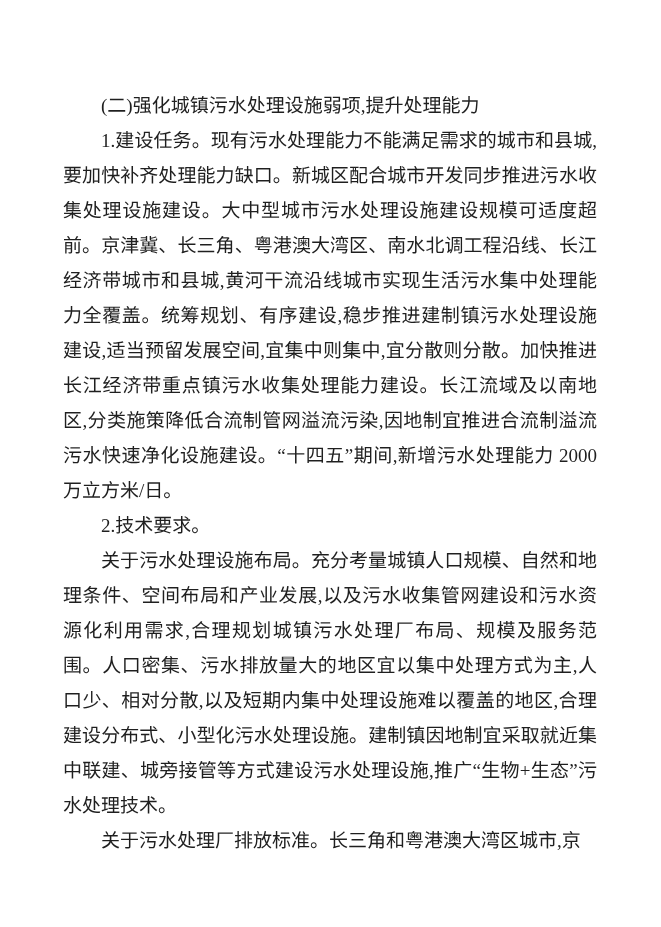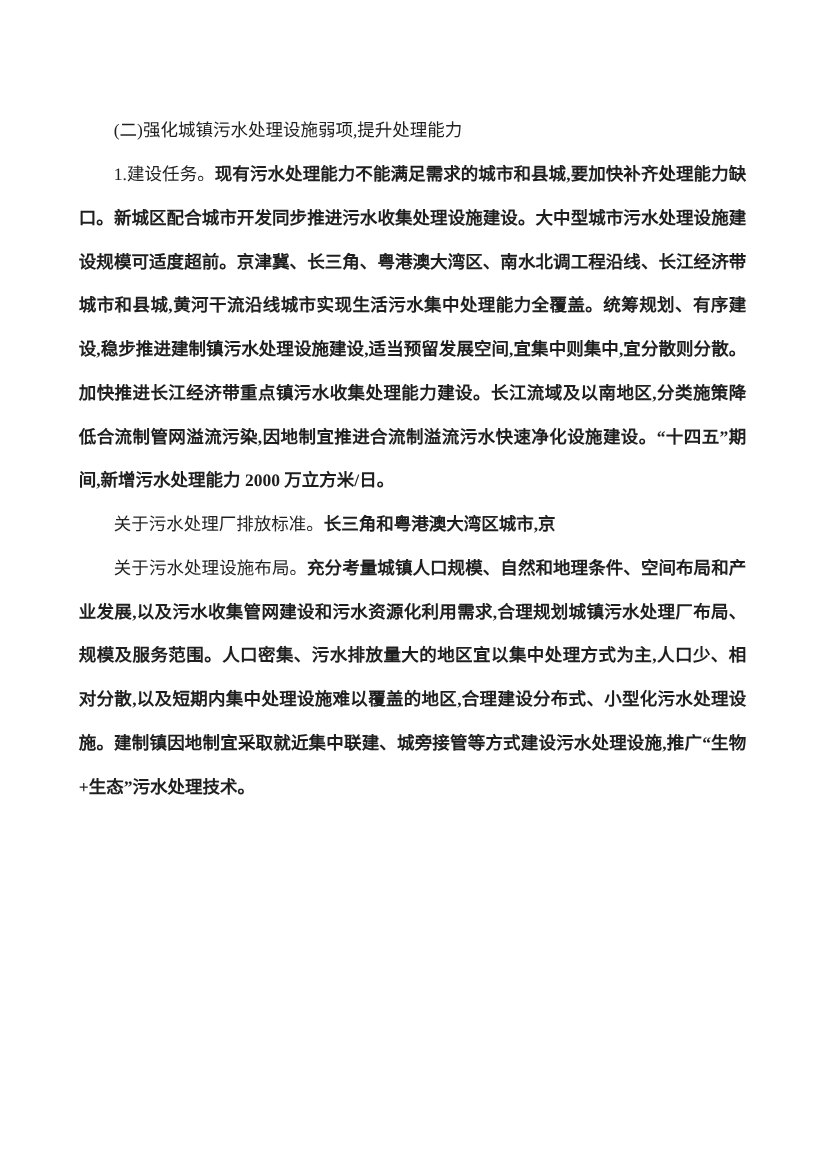--- a/index.html
+++ b/index.html
@@ -18,50 +18,51 @@
     height: 927px;
     background: #ffffff;
   }
   .text-block {
     position: absolute;
     left: 63px;
     top: 88px;
     width: 534px;
     color: #1f1f1f;
     font-family: "Liberation Serif", "DejaVu Serif", serif;
-    font-size: 14px;
+    font-size: 19px;
     line-height: 35px;
     text-align: justify;
     text-justify: inter-character;
     word-break: break-all;
   }
   .para {
     margin: 0;
     padding: 0;
     text-indent: 2em;
   }
   .heading {
     font-weight: normal;
   }
   .lead {
     font-weight: normal;
   }
   .body-run {
-    font-weight: bold;
+    font-weight: normal;
   }
 </style>
 </head>
 <body>
 
 <div class="page">
   <div class="text-block">
 
     <p class="para heading">(二)强化城镇污水处理设施弱项,提升处理能力</p>
 
     <p class="para"><span class="lead">1.建设任务。</span><span class="body-run">现有污水处理能力不能满足需求的城市和县城,要加快补齐处理能力缺口。新城区配合城市开发同步推进污水收集处理设施建设。大中型城市污水处理设施建设规模可适度超前。京津冀、长三角、粤港澳大湾区、南水北调工程沿线、长江经济带城市和县城,黄河干流沿线城市实现生活污水集中处理能力全覆盖。统筹规划、有序建设,稳步推进建制镇污水处理设施建设,适当预留发展空间,宜集中则集中,宜分散则分散。加快推进长江经济带重点镇污水收集处理能力建设。长江流域及以南地区,分类施策降低合流制管网溢流污染,因地制宜推进合流制溢流污水快速净化设施建设。“十四五”期间,新增污水处理能力 2000 万立方米/日。</span></p>
 
+    <p class="para"><span class="lead">2.技术要求。</span><span class="body-run"></span></p>
+
+    <p class="para"><span class="lead">关于污水处理设施布局。</span><span class="body-run">充分考量城镇人口规模、自然和地理条件、空间布局和产业发展,以及污水收集管网建设和污水资源化利用需求,合理规划城镇污水处理厂布局、规模及服务范围。人口密集、污水排放量大的地区宜以集中处理方式为主,人口少、相对分散,以及短期内集中处理设施难以覆盖的地区,合理建设分布式、小型化污水处理设施。建制镇因地制宜采取就近集中联建、城旁接管等方式建设污水处理设施,推广“生物+生态”污水处理技术。</span></p>
 
     <p class="para"><span class="lead">关于污水处理厂排放标准。</span><span class="body-run">长三角和粤港澳大湾区城市,京</span></p>
-
-    <p class="para"><span class="lead">关于污水处理设施布局。</span><span class="body-run">充分考量城镇人口规模、自然和地理条件、空间布局和产业发展,以及污水收集管网建设和污水资源化利用需求,合理规划城镇污水处理厂布局、规模及服务范围。人口密集、污水排放量大的地区宜以集中处理方式为主,人口少、相对分散,以及短期内集中处理设施难以覆盖的地区,合理建设分布式、小型化污水处理设施。建制镇因地制宜采取就近集中联建、城旁接管等方式建设污水处理设施,推广“生物+生态”污水处理技术。</span></p>
 
   </div>
 </div>
 
 </body></html>

